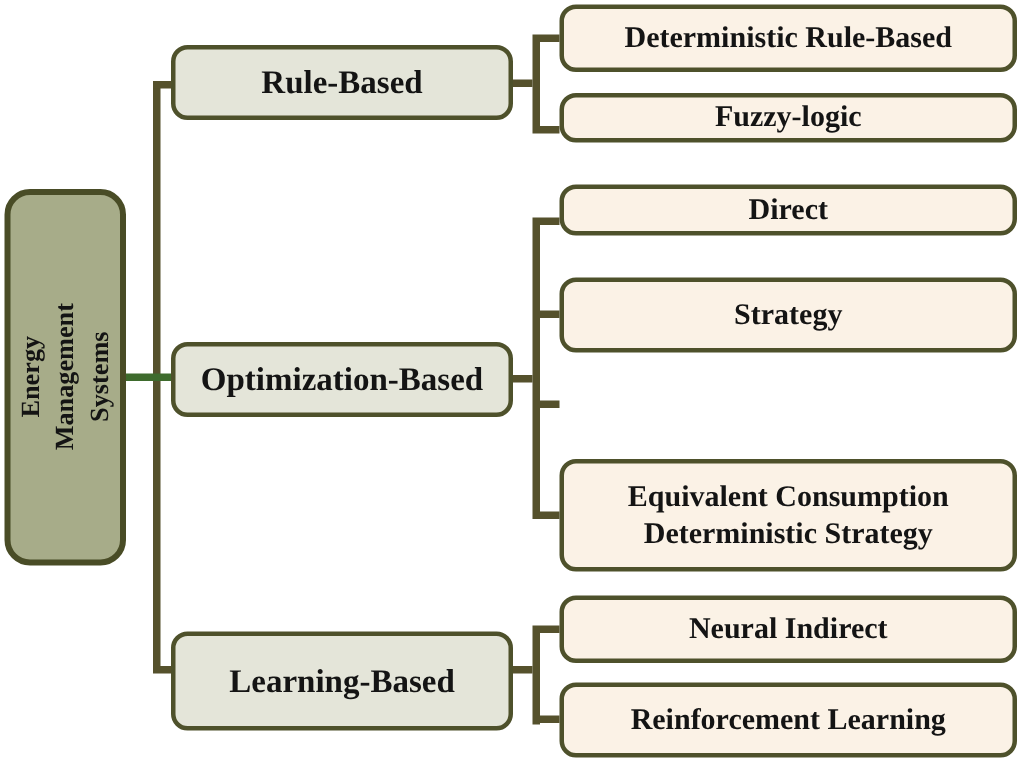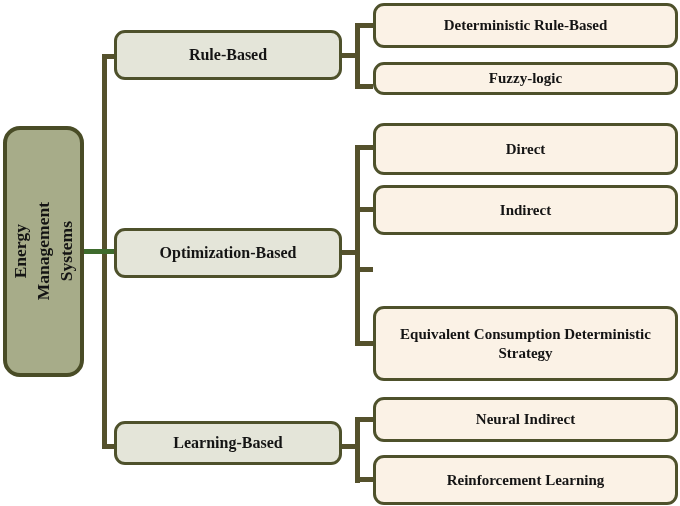--- a/index.html
+++ b/index.html
@@ -16,34 +16,34 @@
   .root{
     left:3px;top:126px;width:81px;height:251px;
     background:#a7ac89;border:4px solid #494c26;border-radius:17px;
   }
   .root .vtext{
     transform:rotate(-90deg);width:232px;font-size:17.5px;line-height:1.3;
   }
   
   .cat{
     left:114px;width:228px;background:#e4e5d9;
-    border:3px solid #4e512b;border-radius:11px;font-size:16px;
+    border:3px solid #4e512b;border-radius:11px;font-size:22px;
   }
   .cat-rule{top:30px;height:50px;}
   .cat-opt{top:228px;height:50px;}
-  .cat-learn{top:421px;height:44px;}
+  .cat-learn{top:421px;height:66px;}
   
   .leaf{
     left:373px;width:305px;background:#fbf2e6;
-    border:3px solid #4e512b;border-radius:11px;font-size:15px;
+    border:3px solid #4e512b;border-radius:11px;font-size:20px;
     line-height:1.25;padding:0 14px;
   }
   .leaf-det{top:3px;height:45px;}
   .leaf-fuz{top:62px;height:33px;align-items:center;}
-  .leaf-dir{top:123px;height:52px;}
+  .leaf-dir{top:123px;height:34px;}
   .leaf-ind{top:185px;height:50px;}
   .leaf-der{top:245px;height:50px;}
   .leaf-ecms{top:306px;height:75px;}
   .leaf-nn{top:397px;height:45px;}
   .leaf-rl{top:455px;height:50px;}
   
   .line{position:absolute;background:#55512c;}
   .line.green{background:#3e6b2d;}
   
   .l-trunk{left:102px;top:54px;width:5px;height:394px;}
@@ -115,21 +115,21 @@
   <div class="node leaf leaf-det">
     <span>Deterministic Rule-Based</span>
   </div>
   <div class="node leaf leaf-fuz">
     <span>Fuzzy-logic</span>
   </div>
   <div class="node leaf leaf-dir">
     <span>Direct</span>
   </div>
   <div class="node leaf leaf-ind">
-    <span>Indirect</span>
+    <span>Strategy</span>
   </div>
   <div class="node leaf leaf-ecms">
     <span>Equivalent Consumption Deterministic Strategy</span>
   </div>
   <div class="node leaf leaf-nn">
     <span>Neural Indirect</span>
   </div>
   <div class="node leaf leaf-rl">
     <span>Reinforcement Learning</span>
   </div>

